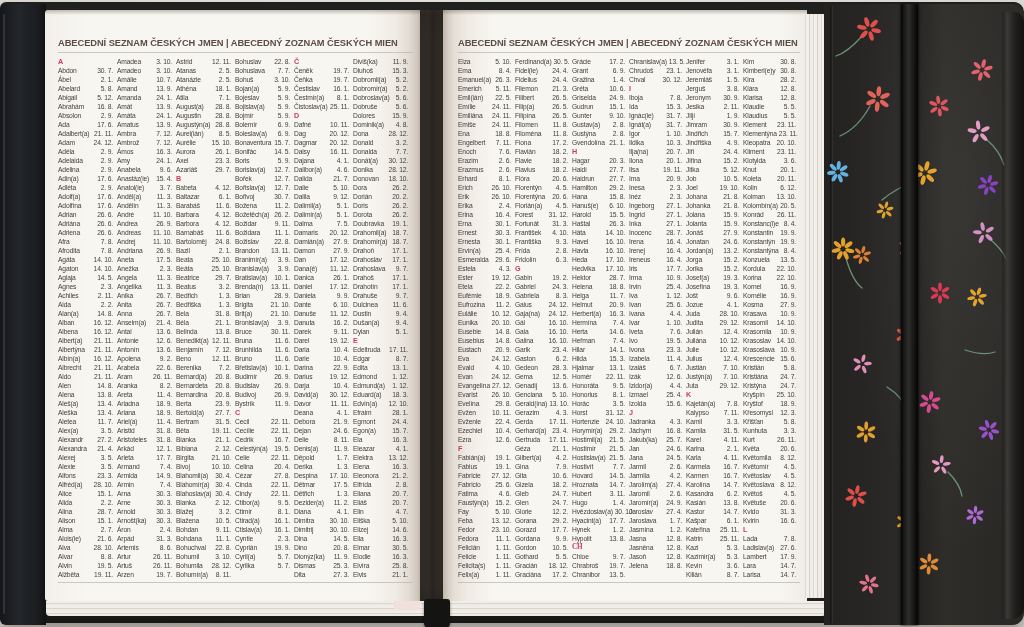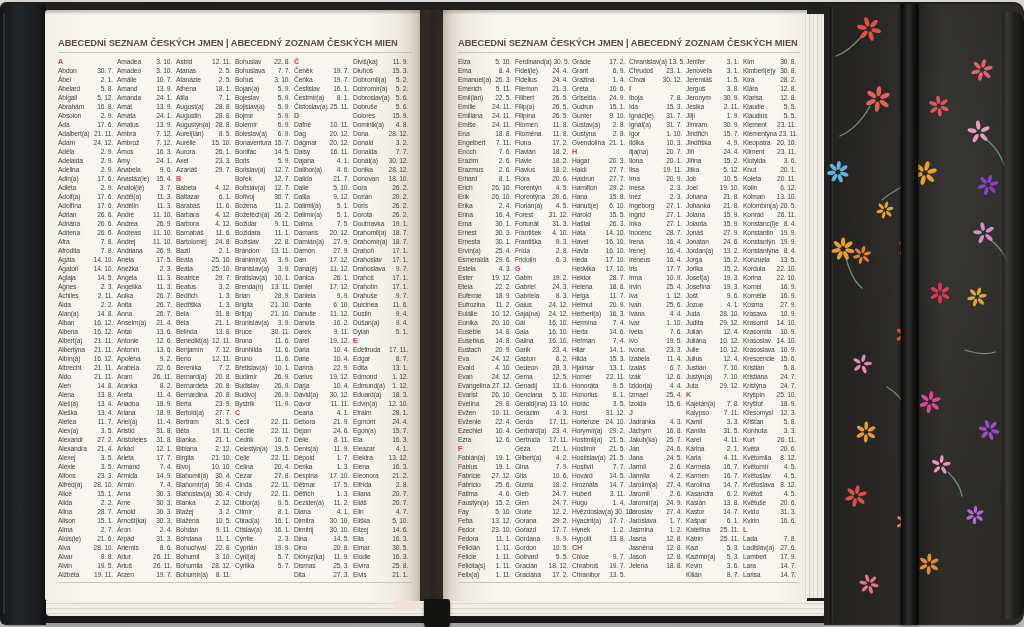--- a/index.html
+++ b/index.html
@@ -2137,21 +2137,21 @@
                 <span class="dt">17. 7.</span>
               </div>
               <div class="row">
                 <span class="nm">Hynek</span>
                 <span class="dt">1. 2.</span>
               </div>
               <div class="row">
                 <span class="nm">Hypolit</span>
                 <span class="dt">13. 8.</span>
               </div>
-              <div class="row sect" style="color: rgb(206, 58, 90);">CH</div>
+              <div class="row sect" style="color: rgb(206, 58, 90); font-family: Liberation Serif, serif;">CH</div>
               <div class="row">
                 <span class="nm">Chloe</span>
                 <span class="dt">9. 7.</span>
               </div>
               <div class="row">
                 <span class="nm">Chrabroš</span>
                 <span class="dt">19. 7.</span>
               </div>
               <div class="row">
                 <span class="nm">Chranibor</span>

